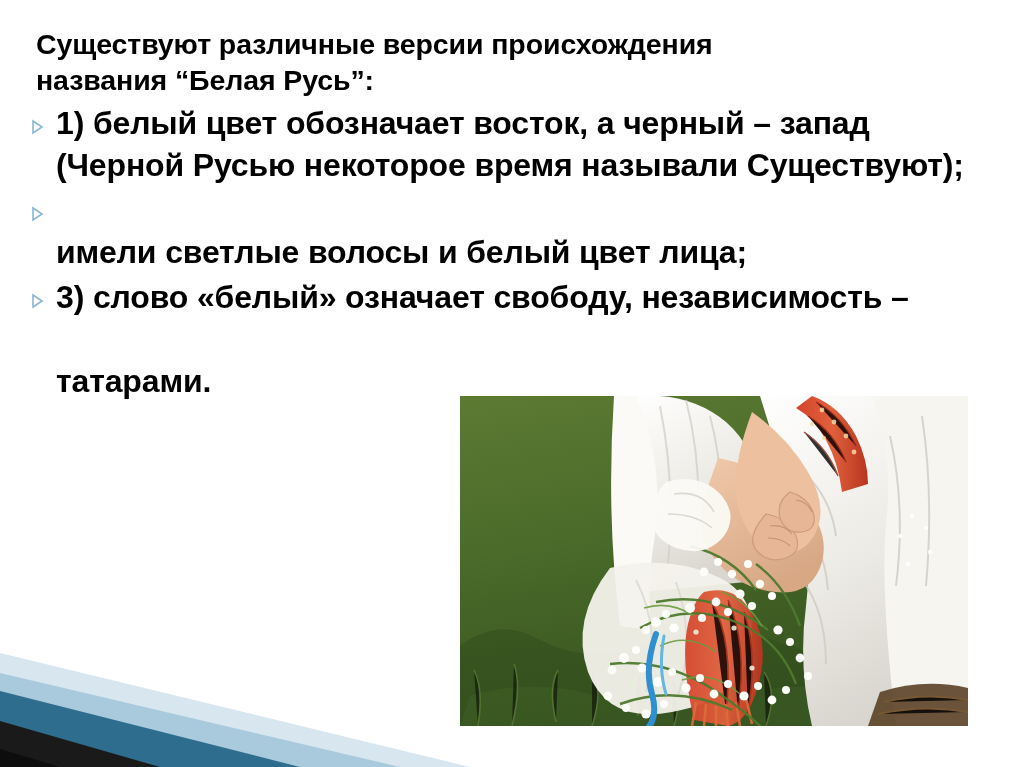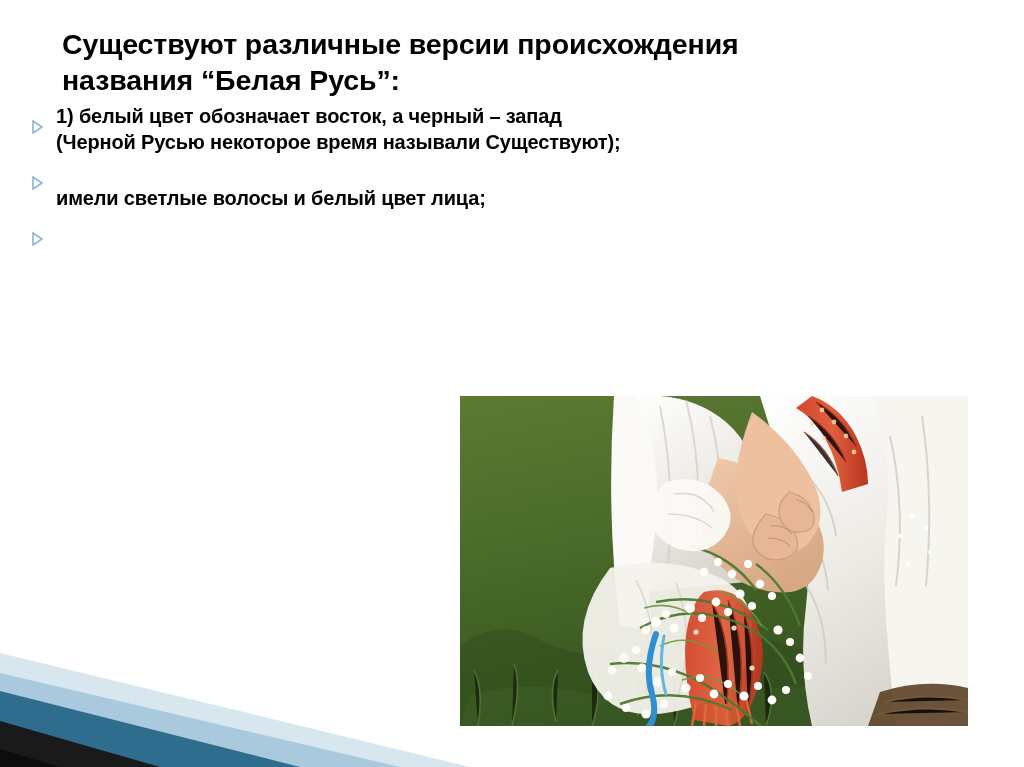--- a/index.html
+++ b/index.html
@@ -30,21 +30,21 @@
     left: 30px;
     top: 26px;
     width: 965px;
   }
 
   .intro {
     font-size: 28.5px;
     font-weight: bold;
     color: #000000;
     line-height: 1.28;
-    margin: 0 0 4px 32px;
+    margin: 0 0 4px 6px;
     letter-spacing: -0.1px;
   }
 
   .bullet-row {
     display: flex;
     align-items: flex-start;
     margin-top: 4px;
   }
   .bullet-mark {
     flex: 0 0 auto;
@@ -52,21 +52,21 @@
     padding-top: 16px;
     color: #8ab6d6;
     font-size: 17px;
     line-height: 1;
     text-align: left;
   }
   .bullet-mark svg { display: block; }
 
   .bullet-text {
     flex: 1 1 auto;
-    font-size: 20px;
+    font-size: 32px;
     font-weight: bold;
     color: #000000;
     line-height: 1.30;
     letter-spacing: -0.15px;
   }
 
   
   #photo {
     position: absolute;
     left: 460px;
@@ -125,22 +125,23 @@
       </div>
     </div>
 
     <div class="bullet-row">
       <span class="bullet-mark">
         <svg width="16" height="16" viewBox="0 0 16 16" aria-hidden="true">
           <path d="M3 2 L12 8 L3 14 Z" fill="none" stroke="#8ab6d6" stroke-width="1.6"></path>
         </svg>
       </span>
       <div class="bullet-text">
+        <span>3) слово «белый» означает свободу, независимость –</span><br>
         <br>
-        <br>
+        <span>татарами.</span>
       </div>
     </div>
 
   </div>
 
   <div id="photo">
     <svg width="508" height="330" viewBox="0 0 508 330" aria-hidden="true">
       <defs>
         <linearGradient id="grassG" x1="0" y1="0" x2="0.3" y2="1">
           <stop offset="0%" stop-color="#5d7a33"></stop>

